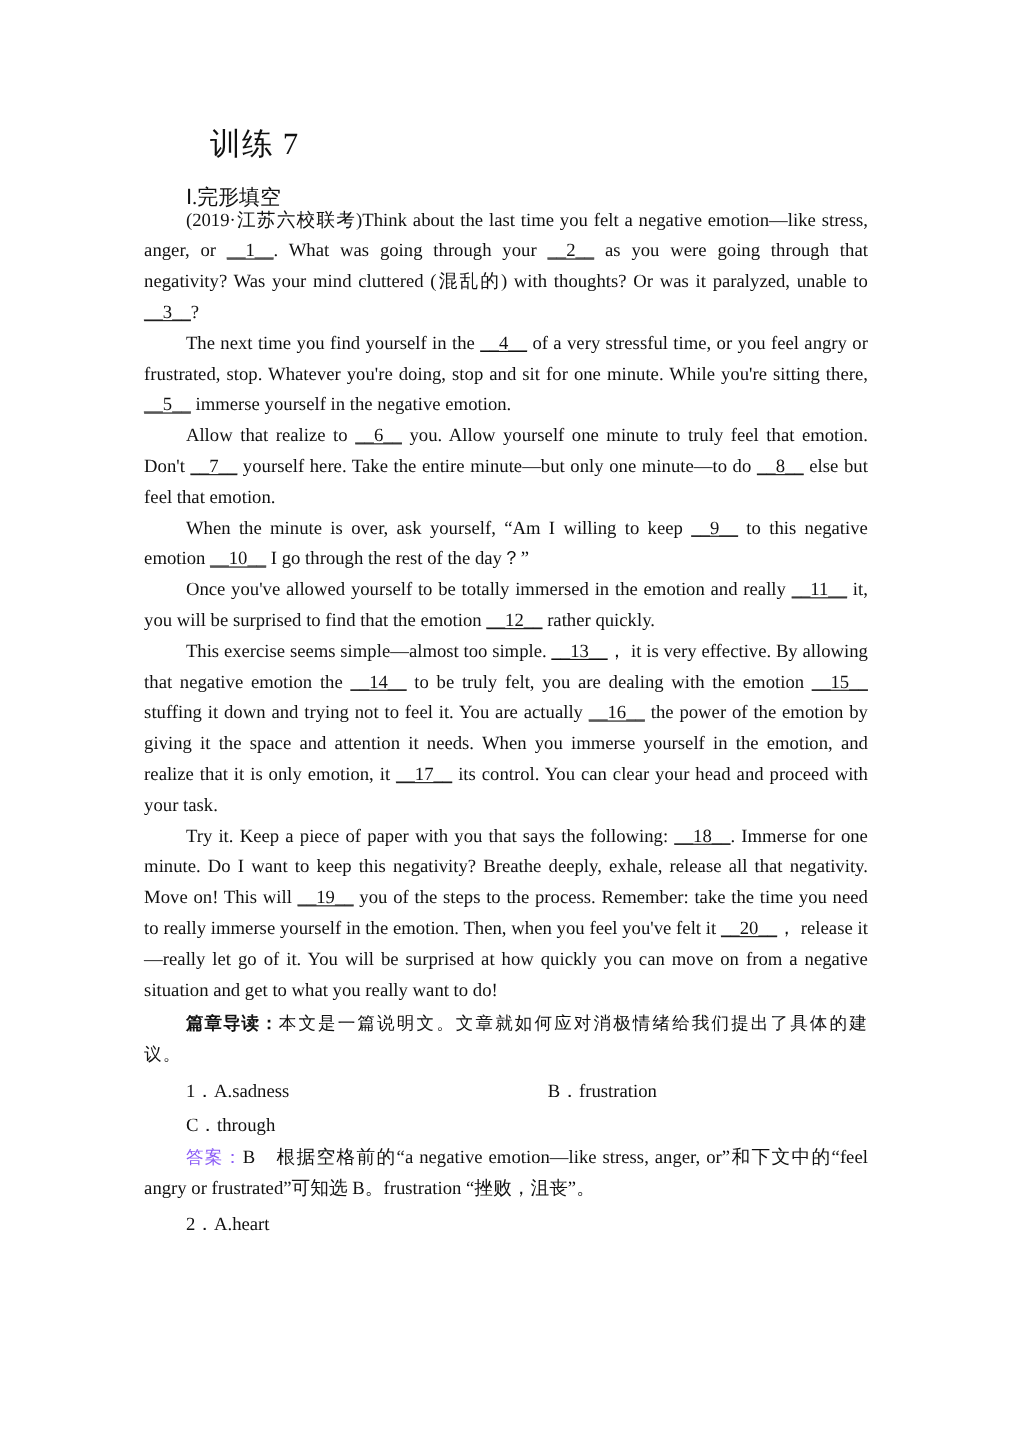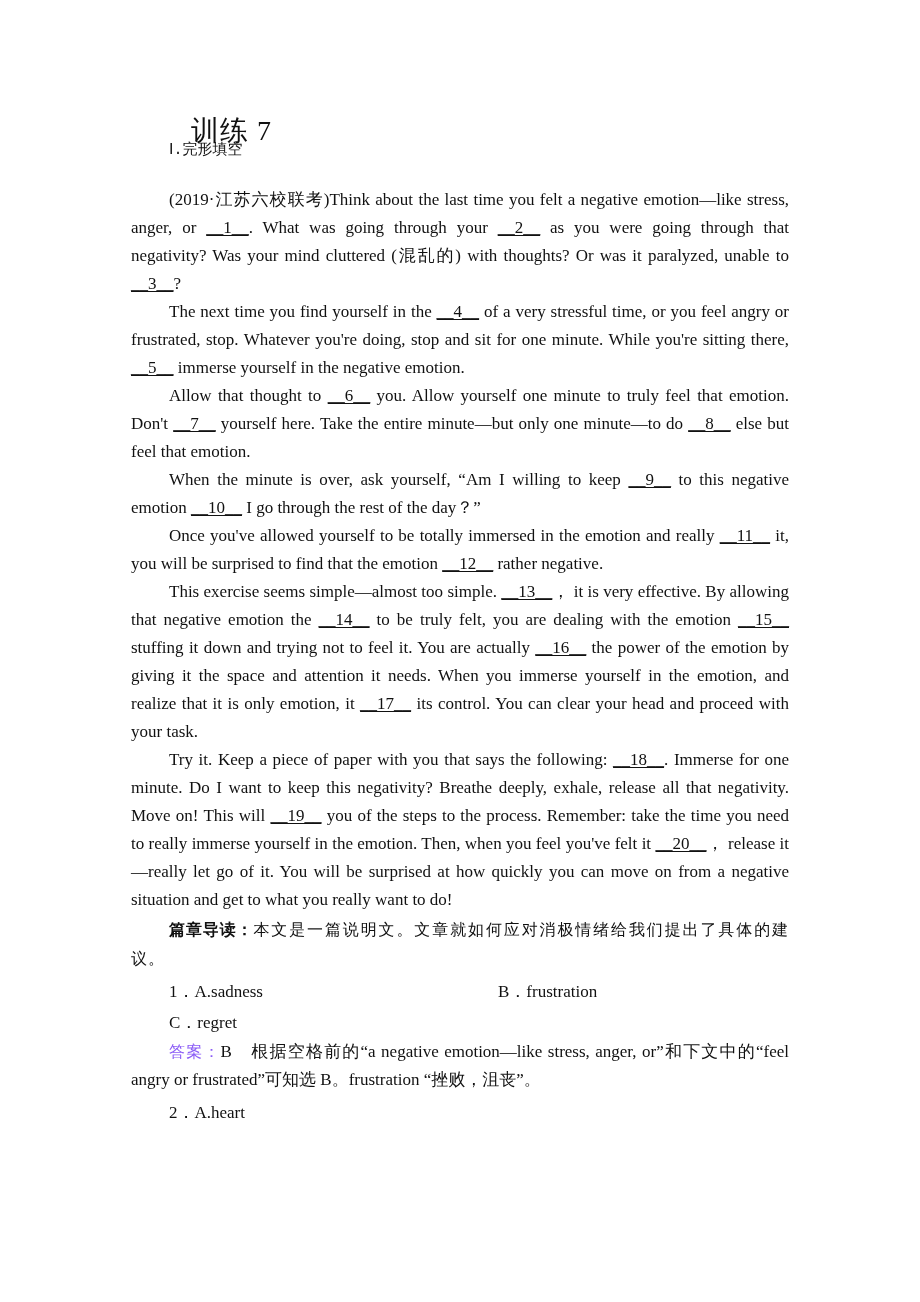--- a/index.html
+++ b/index.html
@@ -8,22 +8,22 @@
       font-family: "Liberation Serif", "DejaVu Serif", serif;
       color: #111111;
     }
     .page { position: absolute; left: 131px; top: 0; width: 658px; }
     .title {
       position: absolute; left: 0; width: 100%; top: 112px;
       font-size: 28px; letter-spacing: 1px;
       padding-left: 60px; box-sizing: border-box;
     }
     .section-head {
-      position: absolute; left: 38px; top: 140px; font-size: 15px;
-      font-family: Liberation Mono, monospace;
+      position: absolute; left: 38px; top: 166px; font-size: 19px;
+      font-family: Liberation Serif, serif;
     }
     .body-text {
       position: absolute; left: 0; top: 186px; width: 658px;
       font-size: 17px; line-height: 28px; text-align: justify;
     }
     .body-text p { margin: 0; text-indent: 38px; text-align: justify; }
     .blank { text-decoration: underline; text-underline-offset: 2px; white-space: pre; }
     .guide { margin-top: 2px !important; }
     .guide-label { font-weight: bold; font-family: Liberation Mono, monospace; font-size: 16px; }
     .guide-text { font-family: "DejaVu Serif", serif; font-size: 16px; letter-spacing: 1px; }
@@ -38,38 +38,38 @@
 <body>
 
 <div class="page">
   <div class="title">训练 7</div>
   <div class="section-head">Ⅰ.完形填空</div>
 
   <div class="body-text">
     <div id="paragraphs">
         <p><span>(2019·江苏六校联考)Think about the last time you felt a negative emotion—like stress, anger, or </span><span class="blank">__1__</span><span>. What was going through your </span><span class="blank">__2__</span><span> as you were going through that negativity? Was your mind cluttered (混乱的) with thoughts? Or was it paralyzed, unable to </span><span class="blank">__3__</span><span>?</span></p>
         <p><span>The next time you find yourself in the </span><span class="blank">__4__</span><span> of a very stressful time, or you feel angry or frustrated, stop. Whatever you're doing, stop and sit for one minute. While you're sitting there, </span><span class="blank">__5__</span><span> immerse yourself in the negative emotion.</span></p>
-        <p><span>Allow that thought to </span><span class="blank">__6__</span><span> you. Allow yourself one minute to truly feel that emotion. Don't </span><span class="blank">__7__</span><span> yourself here. Take the entire minute—but only one minute—to do </span><span class="blank">__8__</span><span> else but feel that emotion.</span></p>
+        <p><span>Allow that realize to </span><span class="blank">__6__</span><span> you. Allow yourself one minute to truly feel that emotion. Don't </span><span class="blank">__7__</span><span> yourself here. Take the entire minute—but only one minute—to do </span><span class="blank">__8__</span><span> else but feel that emotion.</span></p>
         <p><span>When the minute is over, ask yourself, “Am I willing to keep </span><span class="blank">__9__</span><span> to this negative emotion </span><span class="blank">__10__</span><span> I go through the rest of the day？”</span></p>
-        <p><span>Once you've allowed yourself to be totally immersed in the emotion and really </span><span class="blank">__11__</span><span> it, you will be surprised to find that the emotion </span><span class="blank">__12__</span><span> rather negative.</span></p>
+        <p><span>Once you've allowed yourself to be totally immersed in the emotion and really </span><span class="blank">__11__</span><span> it, you will be surprised to find that the emotion </span><span class="blank">__12__</span><span> rather quickly.</span></p>
         <p><span>This exercise seems simple—almost too simple. </span><span class="blank">__13__</span><span>， it is very effective. By allowing that negative emotion the </span><span class="blank">__14__</span><span> to be truly felt, you are dealing with the emotion </span><span class="blank">__15__</span><span> stuffing it down and trying not to feel it. You are actually </span><span class="blank">__16__</span><span> the power of the emotion by giving it the space and attention it needs. When you immerse yourself in the emotion, and realize that it is only emotion, it </span><span class="blank">__17__</span><span> its control. You can clear your head and proceed with your task.</span></p>
         <p><span>Try it. Keep a piece of paper with you that says the following: </span><span class="blank">__18__</span><span>. Immerse for one minute. Do I want to keep this negativity? Breathe deeply, exhale, release all that negativity. Move on! This will </span><span class="blank">__19__</span><span> you of the steps to the process. Remember: take the time you need to really immerse yourself in the emotion. Then, when you feel you've felt it </span><span class="blank">__20__</span><span>，  release it—really let go of it. You will be surprised at how quickly you can move on from a negative situation and get to what you really want to do!</span></p>
       </div>
 
     <p class="guide">
       <span class="guide-label">篇章导读：</span><span class="guide-text">本文是一篇说明文。文章就如何应对消极情绪给我们提出了具体的建议。</span>
     </p>
 
     <div class="options">
       <div class="opt-row">
         <div class="opt-cell first"><span>1．</span><span>A.sadness</span></div>
         <div class="opt-cell second">B．frustration</div>
       </div>
       <div class="opt-row">
-        <div class="opt-cell first">C．regret</div>
+        <div class="opt-cell first">C．through</div>
       </div>
     </div>
 
     <p style="text-indent:38px; margin:0;">
       <span class="answer-label">答案：</span><span>B　根据空格前的“a negative emotion—like stress, anger, or”和下文中的“feel angry or frustrated”可知选 B。frustration “挫败，沮丧”。</span>
     </p>
 
     <div class="options">
       <div class="opt-row">
         <div class="opt-cell first"><span>2．</span><span>A.heart</span></div>

